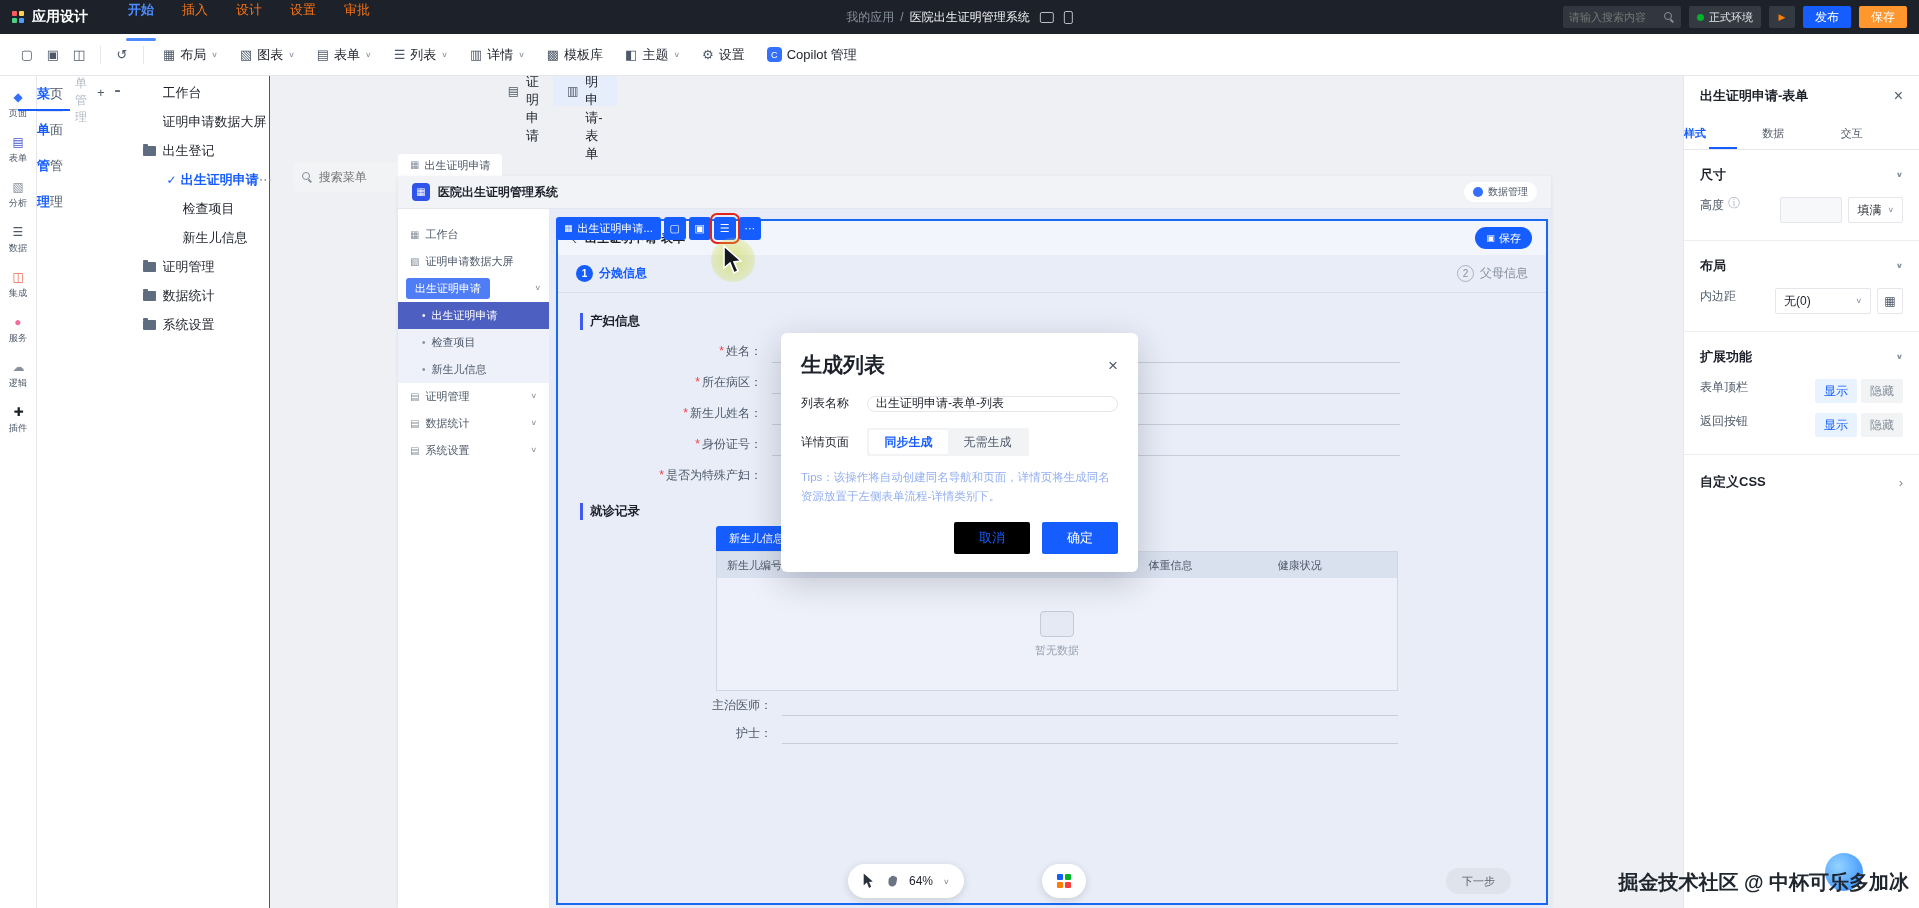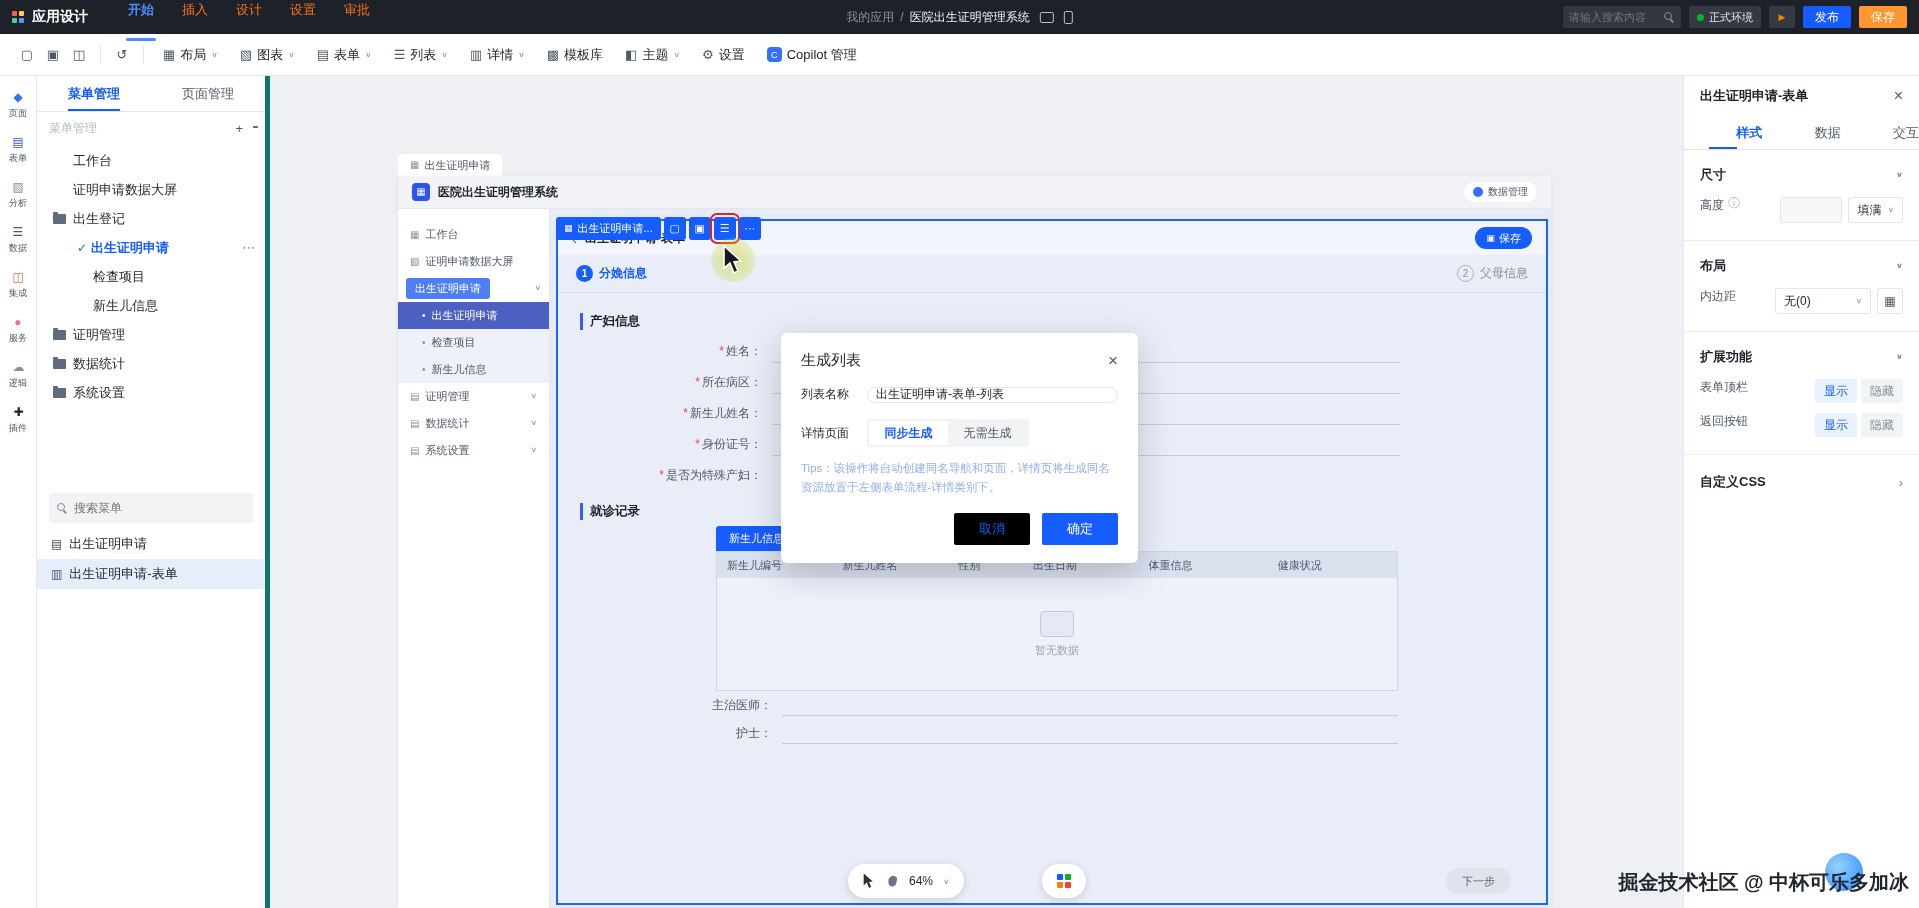--- a/index.html
+++ b/index.html
@@ -46,21 +46,21 @@
   
   .body{display:flex;height:832px}
 
   
   .rail{width:37px;background:#fff;border-right:1px solid #e5e6eb;display:flex;flex-direction:column;align-items:center;padding-top:14px;gap:15px}
   .rail-item{display:flex;flex-direction:column;align-items:center;gap:3px;cursor:pointer}
   .rail-item .gly{font-size:13px}
   .rail-item span{font-size:10px;color:#4e5969;transform:scale(.92)}
 
   
-  .panel{width:233px;background:#fff;border-right:5px solid #0f766e;display:flex;flex-direction:column}
+  .panel{width:233px;background:#fff;border-right:1px solid #0f766e;display:flex;flex-direction:row}
   .panel-tabs{height:36px;display:flex;border-bottom:1px solid #e5e6eb}
   .ptab{flex:1;text-align:center;line-height:36px;font-size:13px;color:#4e5969;position:relative;cursor:pointer}
   .ptab.active{color:#165dff;font-weight:bold}
   .ptab.active::after{content:"";position:absolute;left:50%;transform:translateX(-50%);bottom:0;width:52px;height:2px;background:#165dff}
   .plist-head{height:32px;display:flex;align-items:center;padding:0 12px;color:#b4bac3;font-size:12px}
   .plist-head .sp{flex:1}
   .plist-head .hic{color:#4e5969;font-size:13px;margin-left:10px;cursor:pointer}
   .tree{padding-top:2px}
   .trow{height:29px;display:flex;align-items:center;font-size:13px;color:#1d2129;cursor:pointer;padding-right:10px}
   .trow .lab{white-space:nowrap;overflow:hidden;text-overflow:ellipsis}
@@ -142,40 +142,40 @@
   .zoombar{position:absolute;left:298px;bottom:10px;height:34px;background:#fff;border-radius:17px;box-shadow:0 2px 8px rgba(0,0,0,.14);display:flex;align-items:center;gap:10px;padding:0 14px;z-index:15}
   .zoombar .zval{font-size:12px;color:#1d2129}
   .gridpill{position:absolute;left:492px;bottom:10px;width:44px;height:34px;background:#fff;border-radius:17px;box-shadow:0 2px 8px rgba(0,0,0,.14);display:flex;align-items:center;justify-content:center;z-index:15}
   .gridpill .g{display:grid;grid-template-columns:6px 6px;grid-gap:2px}
   .gridpill .g i{width:6px;height:6px;border-radius:1px}
   .nextbtn{position:absolute;right:40px;bottom:14px;height:26px;padding:0 16px;background:#dfe3ec;color:#5a6472;border:0;border-radius:13px;font-size:11px;z-index:15}
 
   
   .modal{position:absolute;left:781px;top:333px;width:357px;background:#fff;border-radius:6px;box-shadow:0 10px 34px rgba(29,33,41,.22);padding:18px 20px;z-index:100}
   .m-head{display:flex;align-items:center}
-  .m-title{font-size:15px;font-weight:normal}
+  .m-title{font-size:21px;font-weight:bold}
   .m-close{margin-left:auto;color:#4e5969;font-size:17px;cursor:pointer;line-height:1}
   .m-row{display:flex;align-items:center;margin-top:16px}
   .m-lab{width:66px;font-size:12px;color:#1d2129;flex:0 0 auto}
   .m-input{flex:1;height:16px;border:1px solid #e5e6eb;border-radius:8px;padding:0 8px;font-size:12px;color:#1d2129;outline:0}
   .seg{display:flex;background:#f2f3f5;border-radius:2px;padding:2px}
   .seg span{width:79px;height:24px;display:flex;align-items:center;justify-content:center;font-size:12px;color:#4e5969;cursor:pointer;border-radius:2px}
   .seg span.on{background:#fff;color:#165dff;font-weight:bold}
   .m-tips{margin-top:12px;font-size:11.5px;line-height:1.65;color:#93aff2}
   .m-btns{margin-top:16px;display:flex;justify-content:flex-end;gap:12px}
   .m-cancel{width:76px;height:32px;background:#000000;color:#165dff;border:0;border-radius:2px;font-size:13px;cursor:pointer}
   .m-ok{width:76px;height:32px;background:#165dff;color:#fff;border:0;border-radius:2px;font-size:13px;cursor:pointer}
 
   
   .inspector{width:236px;background:#fff;border-left:1px solid #e5e6eb;display:flex;flex-direction:column}
   .ins-head{height:40px;display:flex;align-items:center;padding:0 16px}
   .ins-head b{font-size:13px}
   .ins-head .x{margin-left:auto;color:#4e5969;font-size:16px;cursor:pointer}
   .ins-tabs{height:34px;display:flex;border-bottom:1px solid #e5e6eb}
-  .itab{flex:1;text-align:right;line-height:34px;font-size:13px;color:#4e5969;position:relative;cursor:pointer}
+  .itab{flex:1;text-align:left;line-height:34px;font-size:11px;color:#4e5969;position:relative;cursor:pointer}
   .itab.active{color:#165dff;font-weight:bold}
   .itab.active::after{content:"";position:absolute;left:50%;transform:translateX(-50%);bottom:0;width:28px;height:2px;background:#165dff}
   .sec-title{display:flex;align-items:center;padding:16px 16px 8px;font-size:13px;font-weight:bold}
   .sec-title .caret{margin-left:auto}
   .ins-row{display:flex;align-items:flex-start;padding:5px 16px;font-size:12px;color:#4e5969}
   .ins-row .sp{flex:1}
   .mini-input{width:62px;height:26px;background:#f7f8fa;border:1px solid #e5e6eb;border-radius:2px;margin-right:6px}
   .mini-sel{height:26px;border:1px solid #e5e6eb;border-radius:2px;display:flex;align-items:center;gap:6px;padding:0 8px;font-size:12px;color:#1d2129;cursor:pointer}
   .sq-btn{width:26px;height:26px;border:1px solid #e5e6eb;border-radius:2px;display:flex;align-items:center;justify-content:center;color:#4e5969;margin-left:6px;cursor:pointer}
   .tgl{display:flex;gap:4px}

